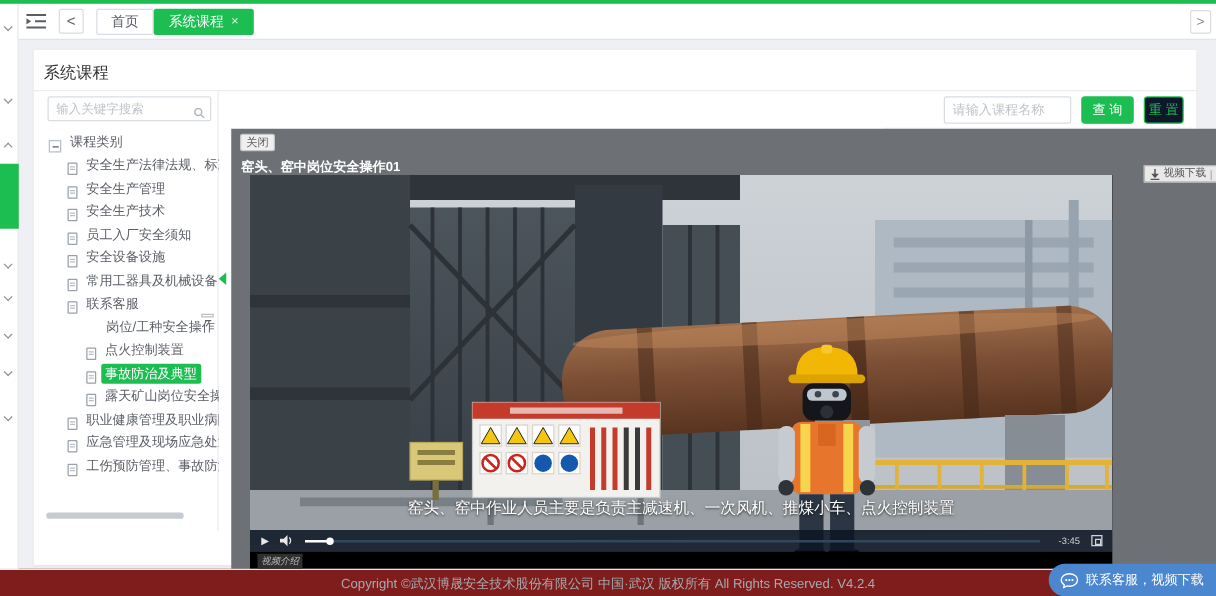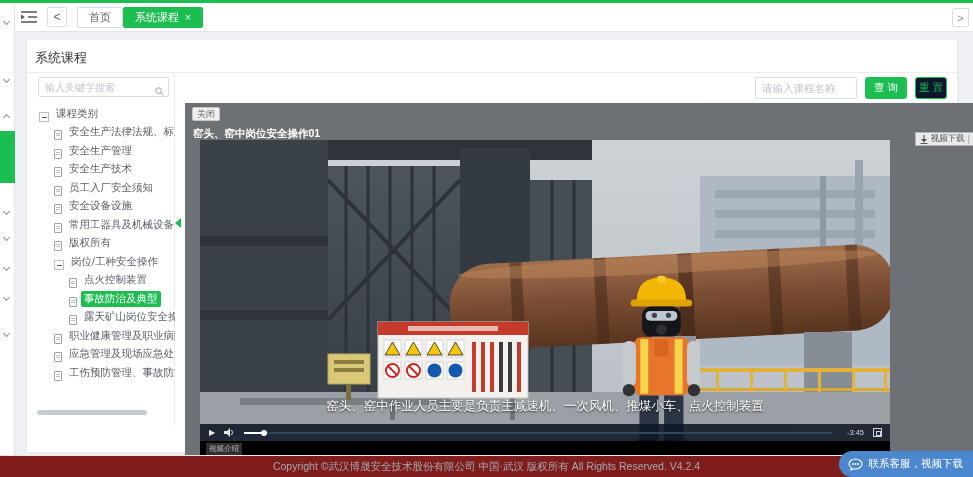--- a/index.html
+++ b/index.html
@@ -65,21 +65,21 @@
   .control-bar { position:absolute; left:0; bottom:14px; width:100%; height:17px; background:rgba(12,22,36,.88); display:flex; align-items:center; }
   .ctrl-play { color:#e8e8e8; font-size:8px; margin-left:9px; }
   .ctrl-vol { margin-left:9px; display:flex; }
   .progress { position:absolute; left:44px; right:58px; top:8px; height:2px; background:#33475c; }
   .progress-played { position:absolute; left:0; top:0; height:2px; width:20px; background:#fff; }
   .progress-knob { position:absolute; left:17px; top:-2px; width:6px; height:6px; border-radius:50%; background:#fff; }
   .ctrl-time { position:absolute; right:26px; top:4px; color:#cfd4da; font-size:7.5px; }
   .ctrl-full { position:absolute; right:8px; top:4px; width:9px; height:9px; border:1px solid #cfd4da; }
   .ctrl-full::before { content:""; position:absolute; left:2px; top:2px; width:3px; height:3px; border:1px solid #cfd4da; }
   .intro-strip { position:absolute; left:0; bottom:0; width:100%; height:14px; background:#000; }
-  .intro-tag { position:absolute; left:6px; top:2px; background:#2f2f2f; color:#b9b9b9; font-size:7.5px; padding:1px 3px; }
+  .intro-tag { position:absolute; left:6px; top:2px; background:#2f2f2f; color:#b9b9b9; font-size:7.5px; padding:1px 3px;font-style:italic; }
 
   
   .footer { position:absolute; left:0; top:455px; width:973px; height:22px; background:#7f1d1d; border-top:1px solid #e7e7e9; display:flex; align-items:center; justify-content:center; z-index:10; }
   .footer-text { font-size:10.5px; color:#a6a9ae; }
 
   
   .chat-btn { position:absolute; right:0; top:451px; height:26px; background:#4A87CF; border-radius:13px 0 0 13px; color:#fff; font-size:10.5px; display:flex; align-items:center; padding:0 10px 0 9px; z-index:25; }
   .chat-icon { margin-right:6px; display:flex; }
 </style>
 </head>
@@ -160,23 +160,23 @@
         <div class="tree-row" style="padding-left: 21px;">
           <span class="doc-icon"></span>
           <span class="lbl">安全设备设施</span>
         </div>
         <div class="tree-row" style="padding-left: 21px;">
           <span class="doc-icon"></span>
           <span class="lbl">常用工器具及机械设备</span>
         </div>
         <div class="tree-row" style="padding-left: 21px;">
           <span class="doc-icon"></span>
-          <span class="lbl">版权所有</span>
-        </div>
-        <div class="tree-row" style="padding-left: 21px;">
+          <span class="lbl">联系客服</span>
+        </div>
+        <div class="tree-row" style="padding-left: 21px; flex-direction: column;">
           <span class="expander"></span>
           <span class="lbl">岗位/工种安全操作</span>
         </div>
         <div class="tree-row" style="padding-left: 36px;">
           <span class="doc-icon"></span>
           <span class="lbl">点火控制装置</span>
         </div>
         <div class="tree-row selected" style="padding-left: 36px;">
           <span class="doc-icon"></span>
           <span class="lbl">事故防治及典型</span>

